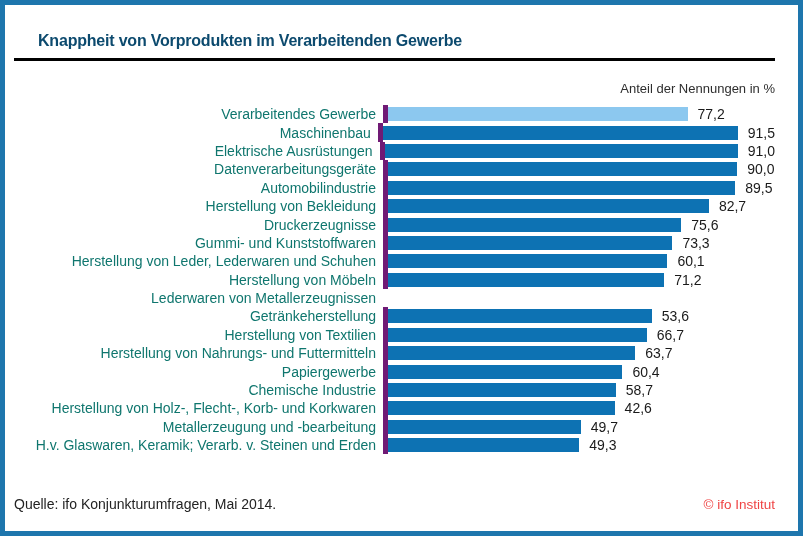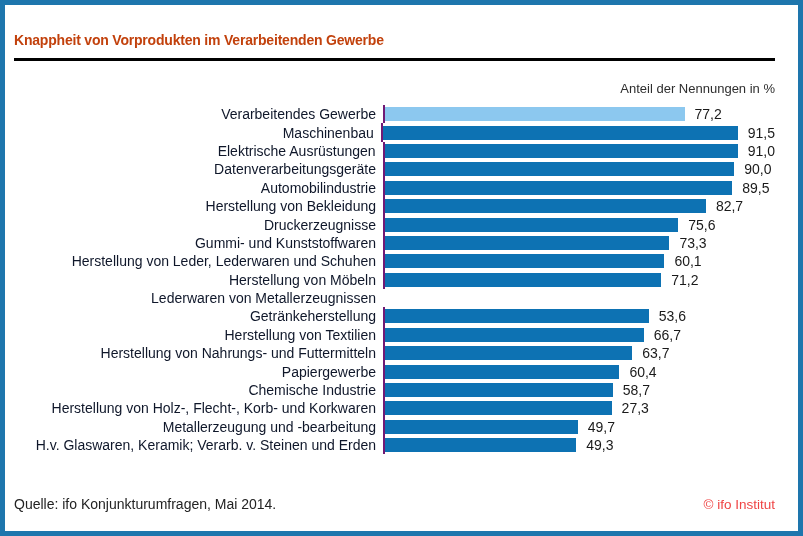--- a/index.html
+++ b/index.html
@@ -15,26 +15,27 @@
     color: #1a1a1a;
     overflow: hidden;
   }
 
   .content {
     padding: 0 23px 0 9px; 
   }
 
   .chart-title {
     margin-top: 26px;
-    font-size: 14px;
+    font-size: 16px;
     line-height: 19px;
     font-weight: bold;
-    color: #c2410c;
+    color: #0c4a6e;
     letter-spacing: -0.2px;
     white-space: nowrap;
+    margin-left: 24px;
   }
 
   .title-rule {
     margin-top: 8px;
     height: 3px;
     background: #000000;
   }
 
   .axis-note {
     margin-top: 19px;
@@ -53,31 +54,31 @@
     align-items: center;
     height: 18.4px;
   }
 
   .row-label {
     width: 369px;
     padding-right: 7px;
     text-align: right;
     font-size: 14px;
     line-height: 18px;
-    color: #0f172a;
+    color: #0f766e;
     white-space: nowrap;
     overflow: hidden;
   }
 
   .bar-area {
     flex: 1;
     height: 100%;
     display: flex;
     align-items: center;
-    border-left: 2px solid #701a75; 
+    border-left: 5px solid #701a75; 
   }
 
   .bar {
     height: 14px;
     flex: 0 0 auto;
   }
 
   .bar-value {
     margin-left: 10px;
     font-size: 14px;
@@ -218,21 +219,21 @@
           <div class="row-label">Chemische Industrie</div>
           <div class="bar-area">
             <div class="bar" style="width: 227.8px; background: rgb(13, 114, 179);"></div>
             <div class="bar-value">58,7</div>
           </div>
         </div>
         <div class="row">
           <div class="row-label">Herstellung von Holz-, Flecht-, Korb- und Korkwaren</div>
           <div class="bar-area">
             <div class="bar" style="width: 226.6px; background: rgb(13, 114, 179);"></div>
-            <div class="bar-value">27,3</div>
+            <div class="bar-value">42,6</div>
           </div>
         </div>
         <div class="row">
           <div class="row-label">Metallerzeugung und -bearbeitung</div>
           <div class="bar-area">
             <div class="bar" style="width: 192.8px; background: rgb(13, 114, 179);"></div>
             <div class="bar-value">49,7</div>
           </div>
         </div>
         <div class="row">

